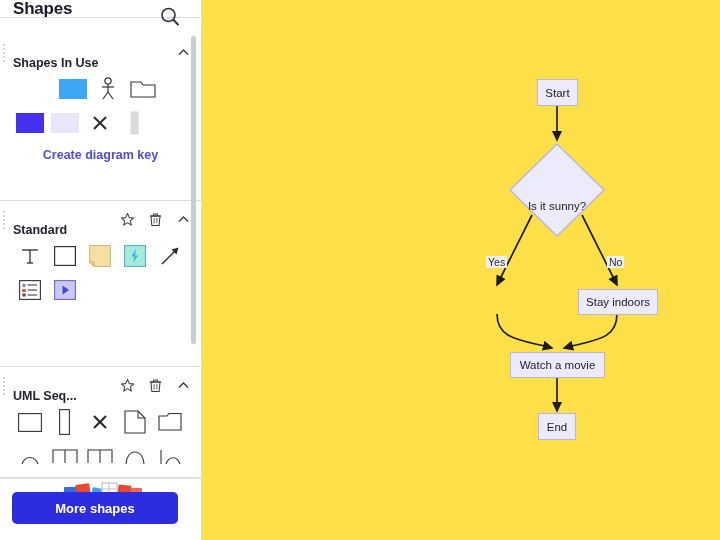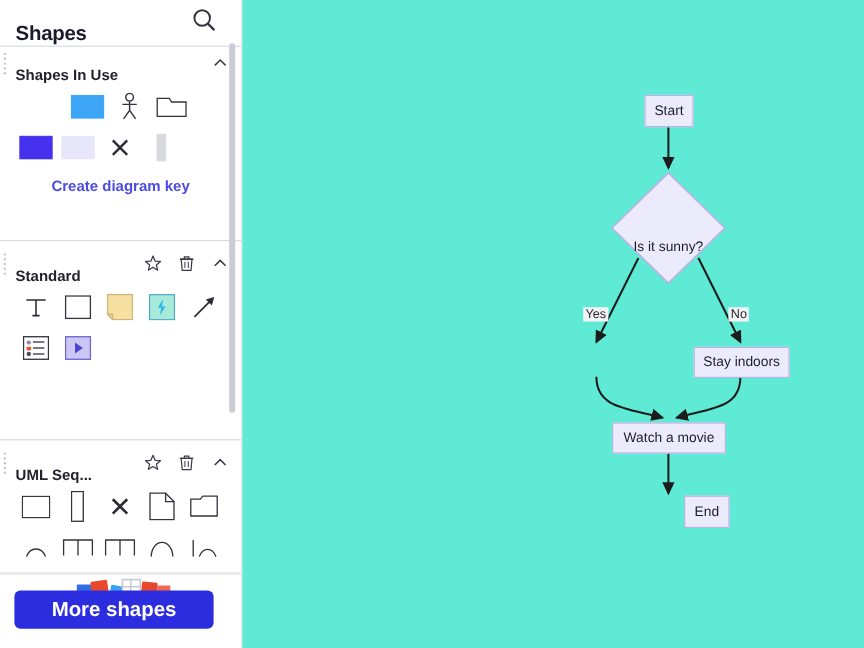--- a/index.html
+++ b/index.html
@@ -22,24 +22,24 @@
     left: 0; top: 0;
     width: 202px; height: 540px;
     background: #ffffff;
     border-right: 1px solid #d9dbe3;
     box-sizing: border-box;
     overflow: hidden;
   }
   #panel-header {
     position: absolute;
     left: 0; top: 0;
-    width: 201px; height: 39px;
+    width: 201px; height: 18px;
     border-bottom: 1px solid #d9dbe3;
     box-sizing: border-box;
-    display: flex; align-items: flex-end;
+    display: flex; align-items: center;
   }
   #panel-title {
     margin-left: 13px;
     font-size: 17px;
     font-weight: bold;
     color: #1a1a2e;
     letter-spacing: -0.2px;
   }
   #search-icon-btn {
     position: absolute;
@@ -130,40 +130,40 @@
     border-top: 1px solid #e4e6ec;
     box-sizing: border-box;
   }
   #more-shapes-button {
     position: absolute;
     left: 12px; top: 13px;
     width: 166px; height: 32px;
     background: #2d2de0;
     border-radius: 5px;
     color: #ffffff;
-    font-size: 17px;
+    font-size: 13px;
     font-weight: bold;
     display: flex; align-items: center; justify-content: center;
     cursor: pointer;
     border: none;
     font-family: "Liberation Sans", sans-serif;
   }
   #more-shapes-deco {
     position: absolute;
     left: 62px; top: 2px;
     width: 84px; height: 16px;
     pointer-events: none;
   }
 
   
   #canvas {
     position: absolute;
     left: 202px; top: 0;
     width: 518px; height: 540px;
-    background: #5eead4;
+    background: #fde047;
     overflow: hidden;
   }
   .node {
     position: absolute;
     background: #ecebfb;
     border: 1px solid #b9b4e8;
     box-sizing: border-box;
     display: flex; align-items: center; justify-content: center;
     font-size: 11.5px;
     color: #1e1e28;
@@ -496,20 +496,20 @@
         <polygon points="48,1 95,47 48,93 1,47" fill="#ecebfb" stroke="#b9b4e8" stroke-width="1.4"></polygon>
       </svg>
       <div class="diamond-label">Is it sunny?</div>
     </div>
 
 
     <div class="node" style="left:376px;top:289px;width:80px;height:26px;">Stay indoors</div>
 
     <div class="node" style="left:308px;top:352px;width:95px;height:26px;">Watch a movie</div>
 
-    <div class="node" style="left:336px;top:413px;width:38px;height:27px;margin-left:32px;">End</div>
+    <div class="node" style="left:336px;top:413px;width:38px;height:27px;">End</div>
 
     <div class="edge-label" style="left:284px;top:256px;">Yes</div>
     <div class="edge-label" style="left:405px;top:256px;">No</div>
 
   </div>
 
 </div>
 
 </body></html>

